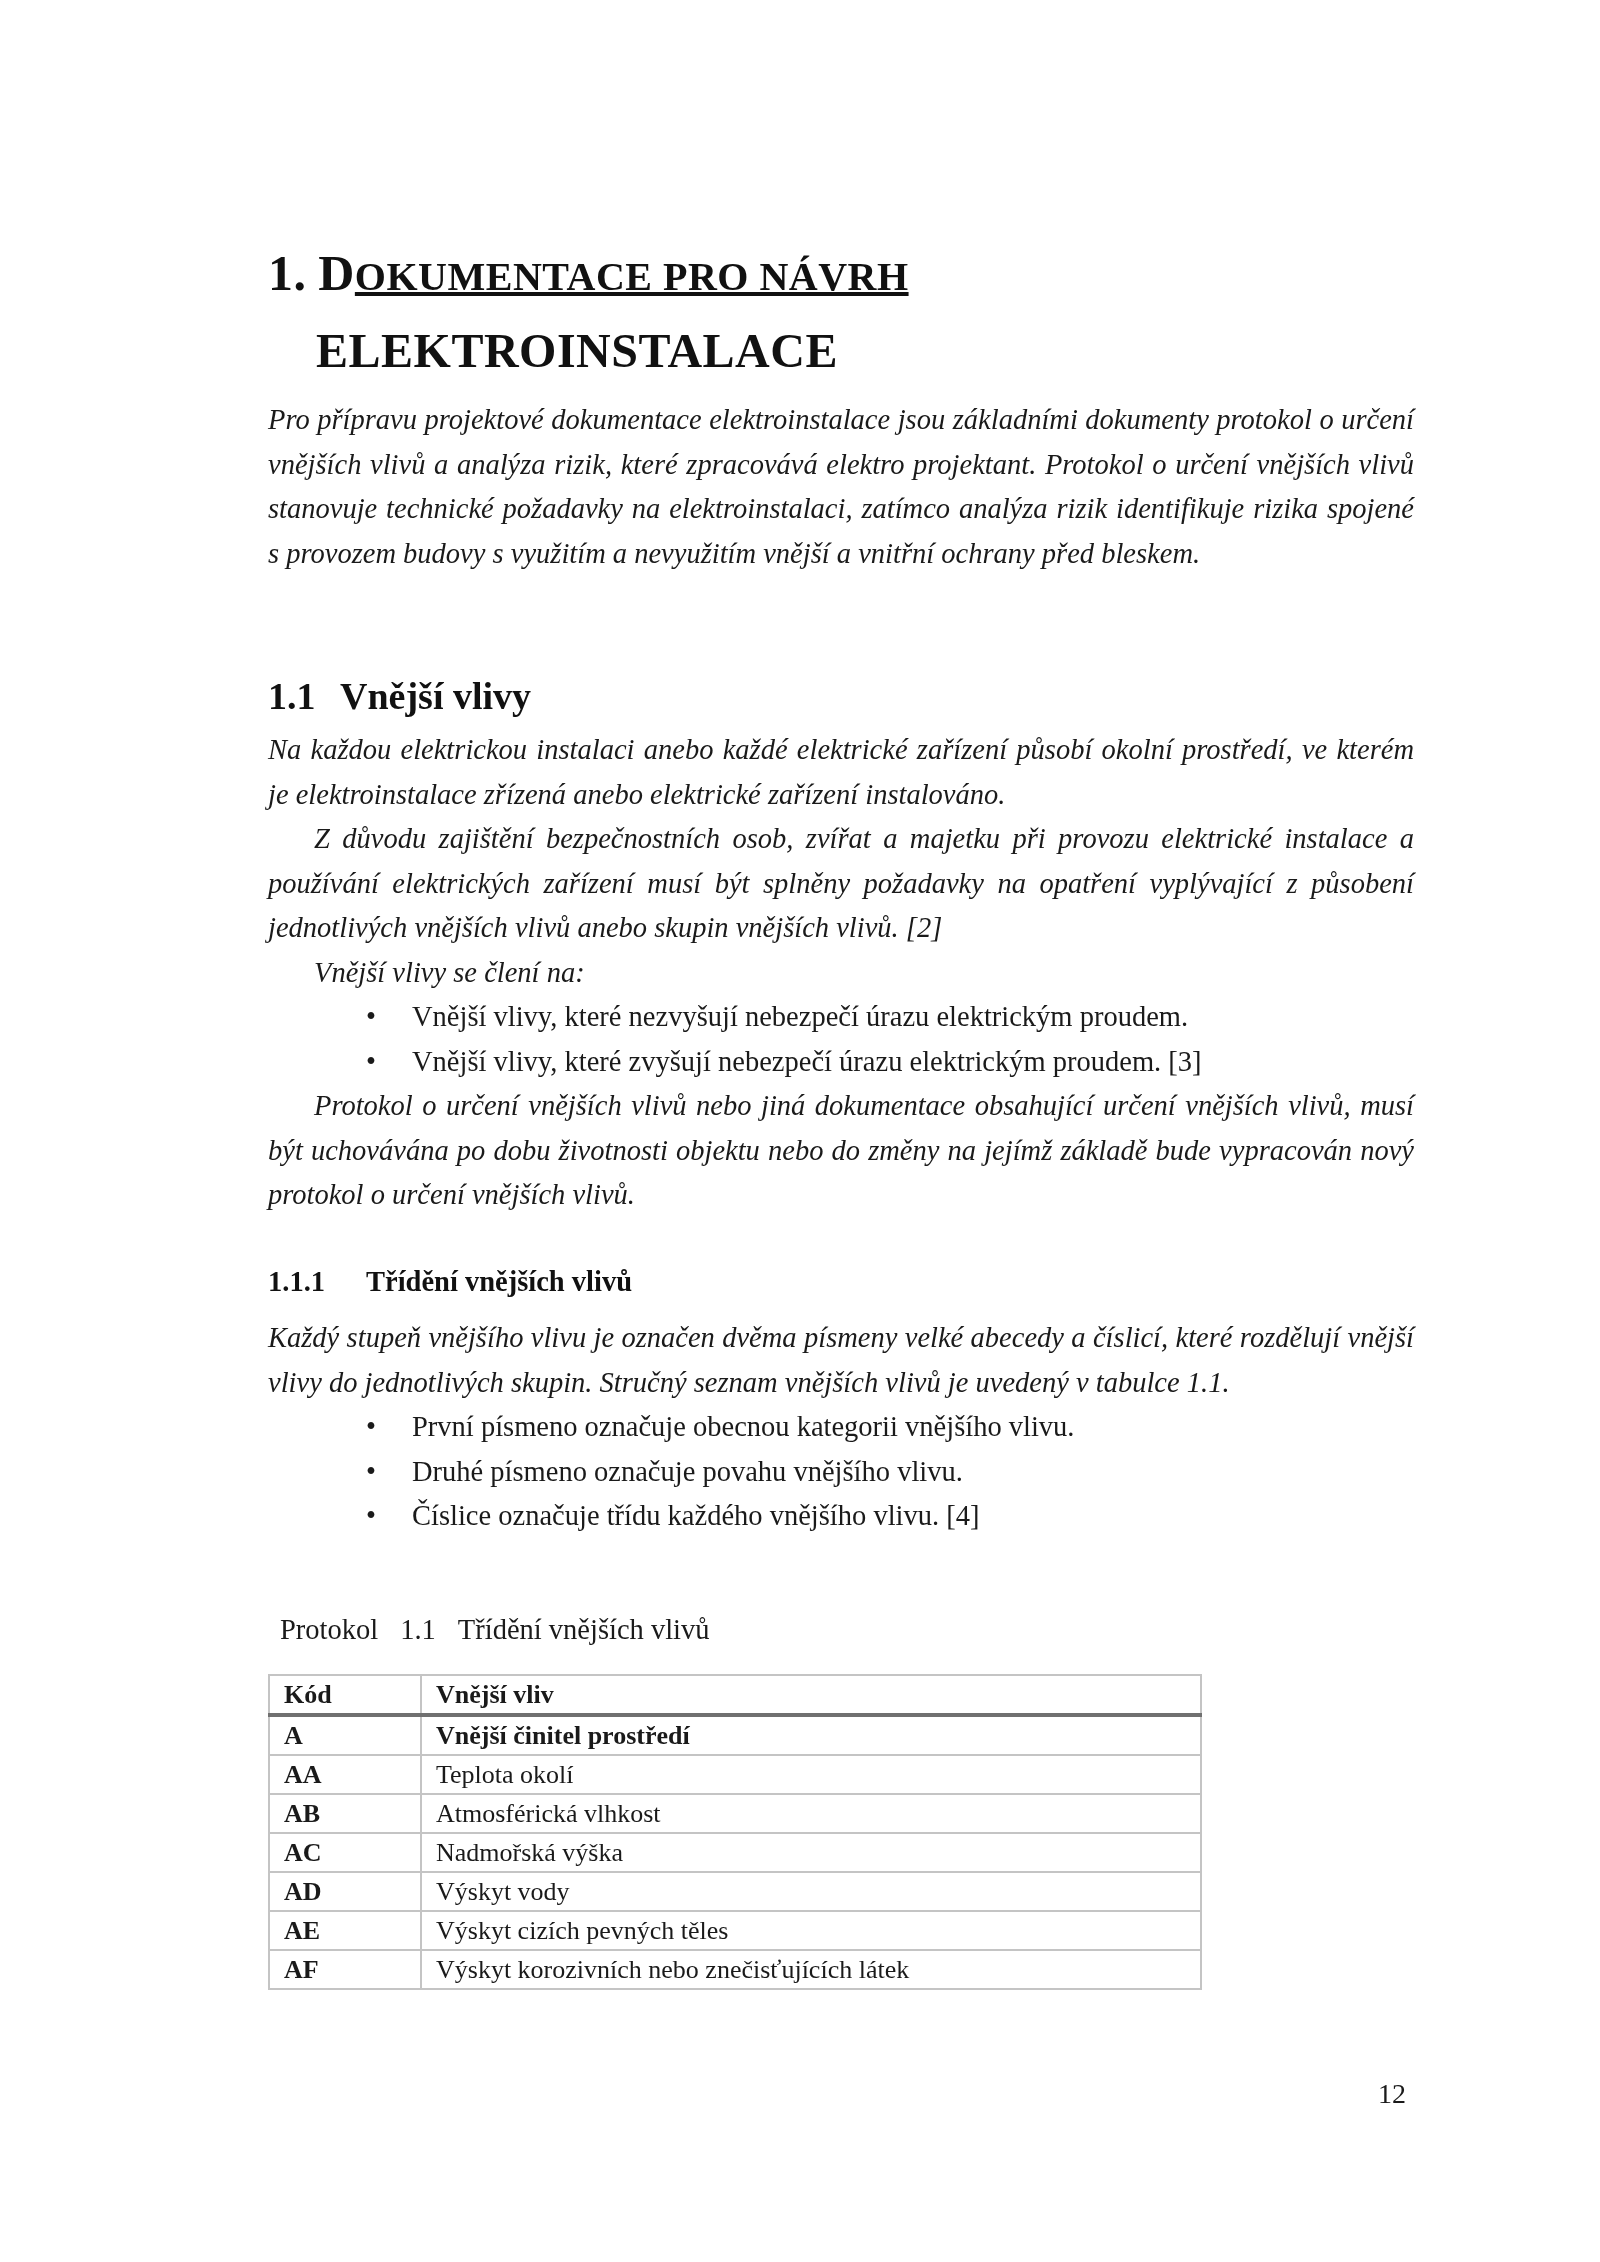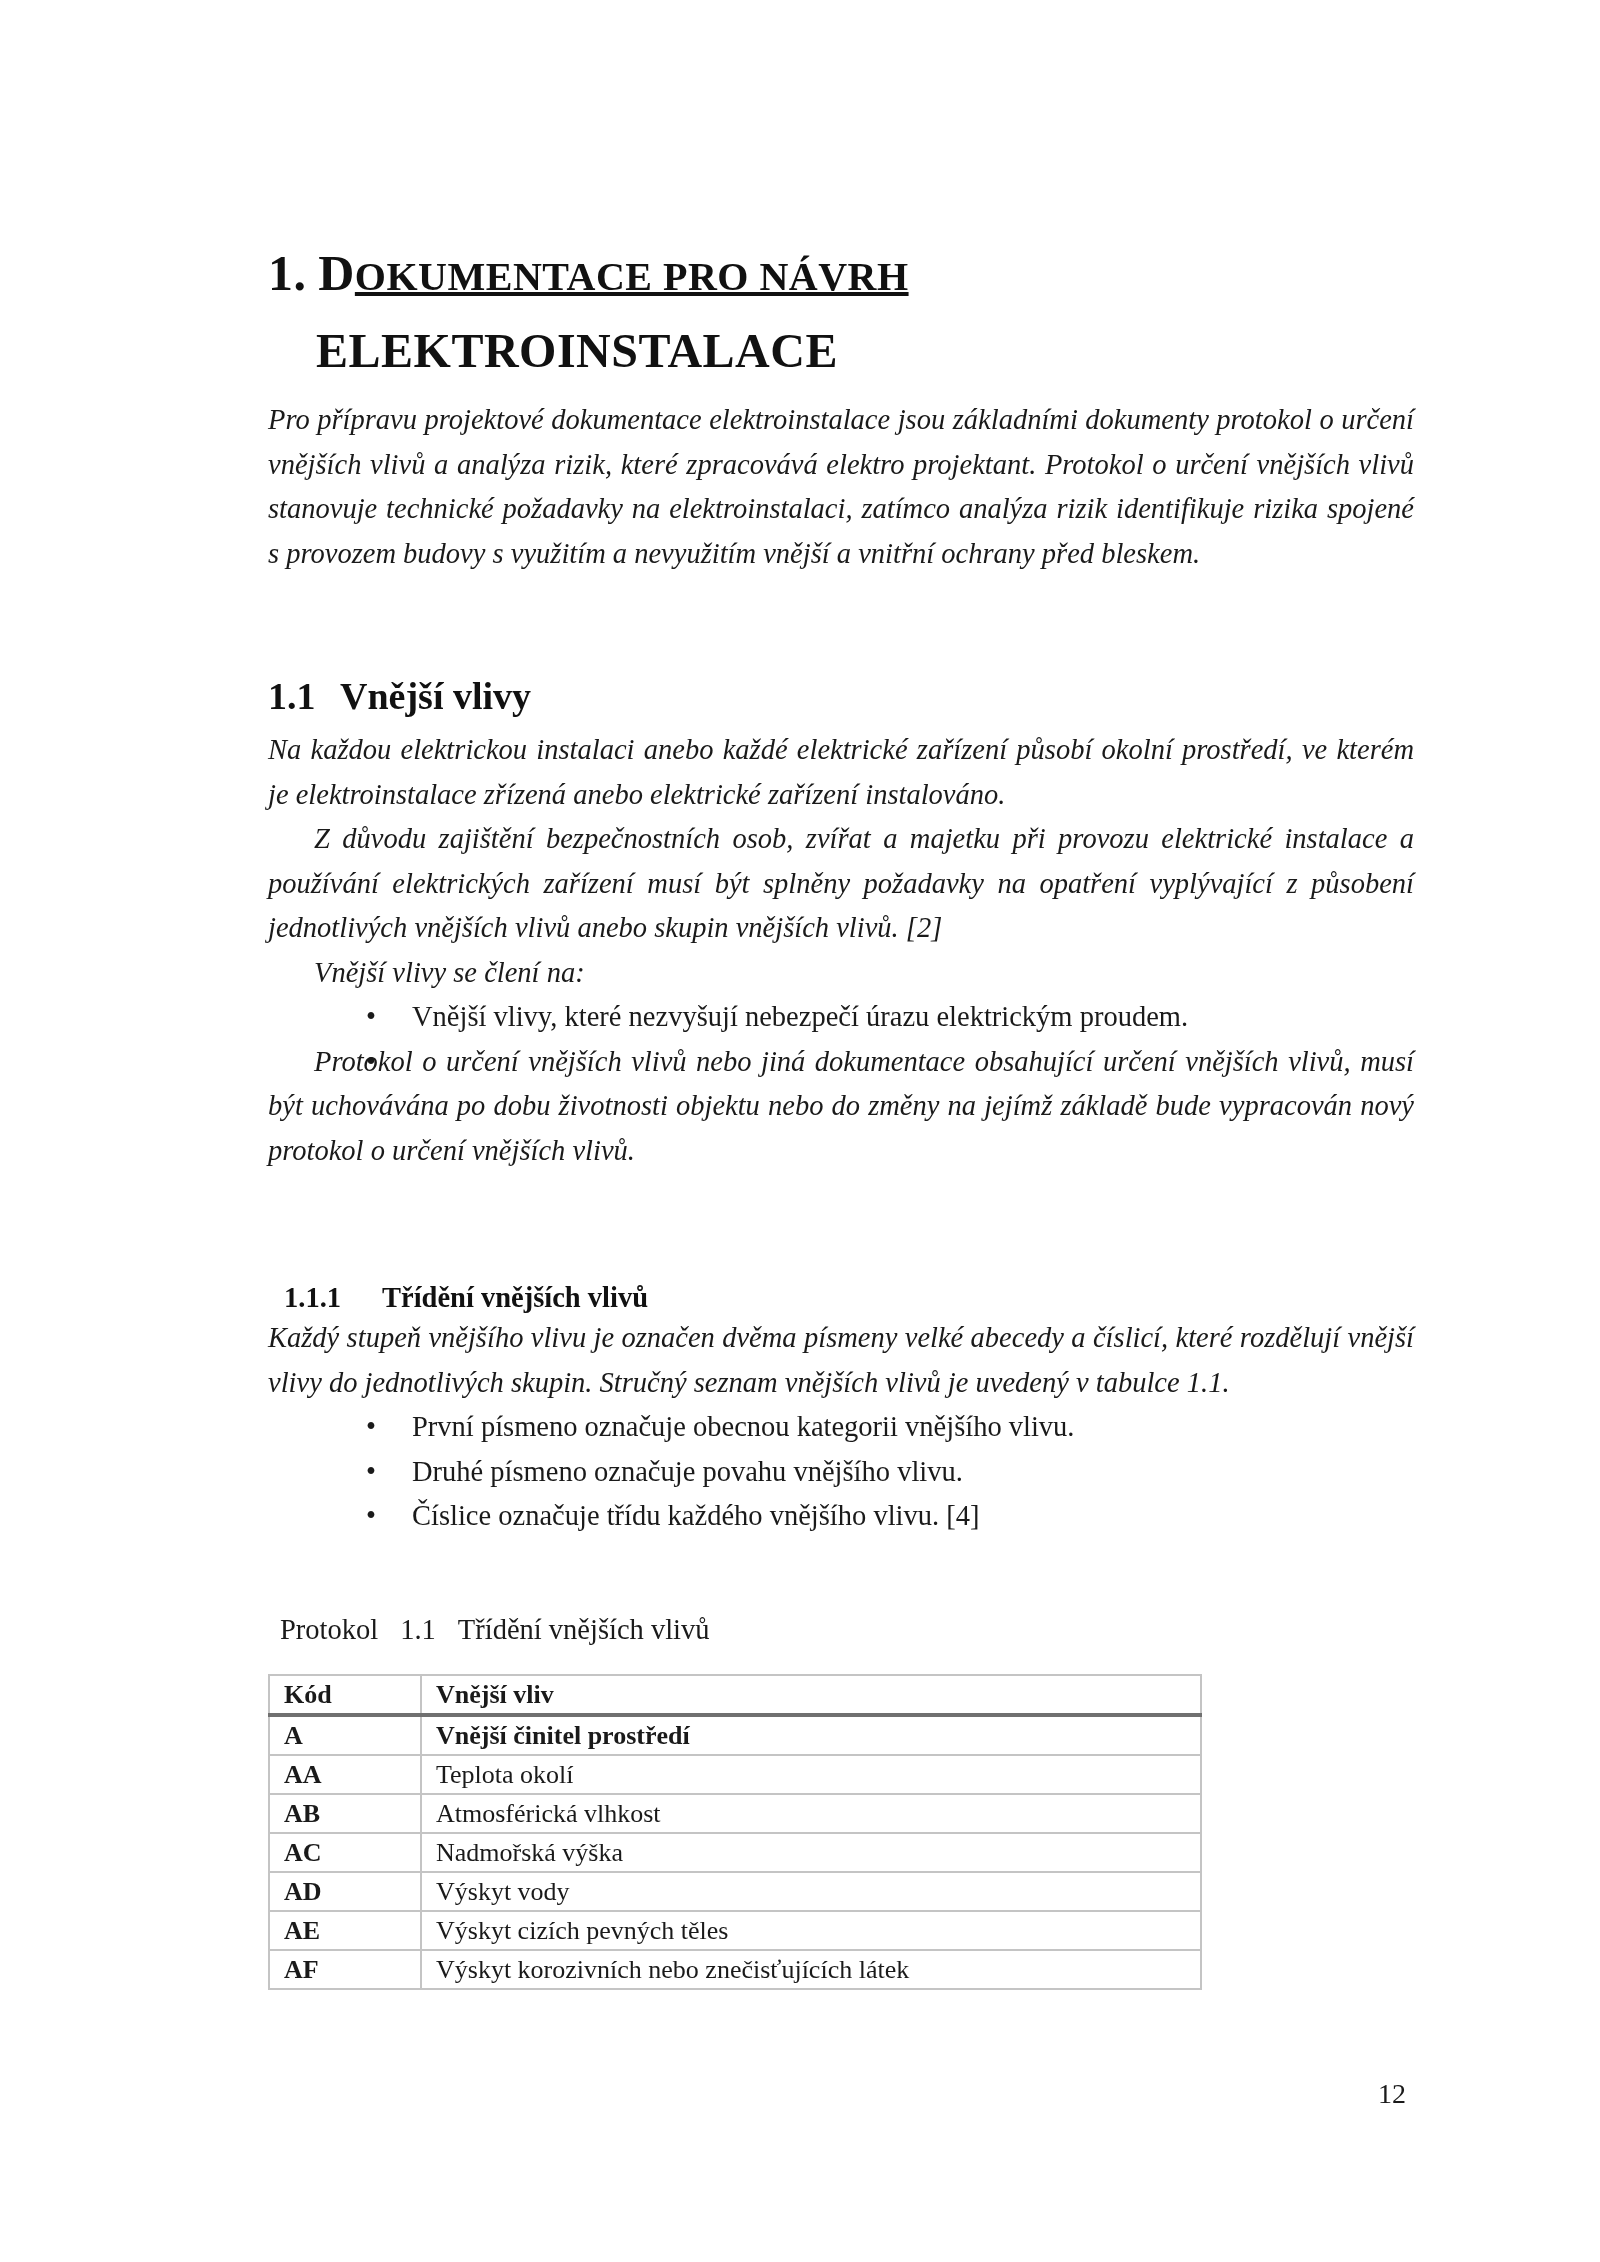--- a/index.html
+++ b/index.html
@@ -59,26 +59,26 @@
   <h2 class="h2" style="margin:0;">
     <span class="n">1.1</span><span>Vnější vlivy</span>
   </h2>
 
   <div class="content" style="top:728px;">
     <p class="p">Na každou elektrickou instalaci anebo každé elektrické zařízení působí okolní prostředí, ve kterém je elektroinstalace zřízená anebo elektrické zařízení instalováno.</p>
     <p class="p indent">Z důvodu zajištění bezpečnostních osob, zvířat a majetku při provozu elektrické instalace a používání elektrických zařízení musí být splněny požadavky na opatření vyplývající z působení jednotlivých vnějších vlivů anebo skupin vnějších vlivů. [2]</p>
     <p class="p indent">Vnější vlivy se člení na:</p>
     <ul class="bullets">
       <li><span class="dot">•</span><span>Vnější vlivy, které nezvyšují nebezpečí úrazu elektrickým proudem.</span></li>
-      <li><span class="dot">•</span></li>
+      <li><span class="dot">•</span><span>Vnější vlivy, které zvyšují nebezpečí úrazu elektrickým proudem. [3]</span></li>
     </ul>
     <p class="p indent">Protokol o určení vnějších vlivů nebo jiná dokumentace obsahující určení vnějších vlivů, musí být uchovávána po dobu životnosti objektu nebo do změny na jejímž základě bude vypracován nový protokol o určení vnějších vlivů.</p>
   </div>
 
-  <h3 class="h3" style="margin:16px;">
+  <h3 class="h3" style="margin:0;">
     <span class="n">1.1.1</span><span>Třídění vnějších vlivů</span>
   </h3>
 
   <div class="content" style="top:1316px;">
     <p class="p">Každý stupeň vnějšího vlivu je označen dvěma písmeny velké abecedy a číslicí, které rozdělují vnější vlivy do jednotlivých skupin. Stručný seznam vnějších vlivů je uvedený v tabulce 1.1.</p>
     <ul class="bullets">
       <li><span class="dot">•</span><span>První písmeno označuje obecnou kategorii vnějšího vlivu.</span></li>
       <li><span class="dot">•</span><span>Druhé písmeno označuje povahu vnějšího vlivu.</span></li>
       <li><span class="dot">•</span><span>Číslice označuje třídu každého vnějšího vlivu. [4]</span></li>
     </ul>

